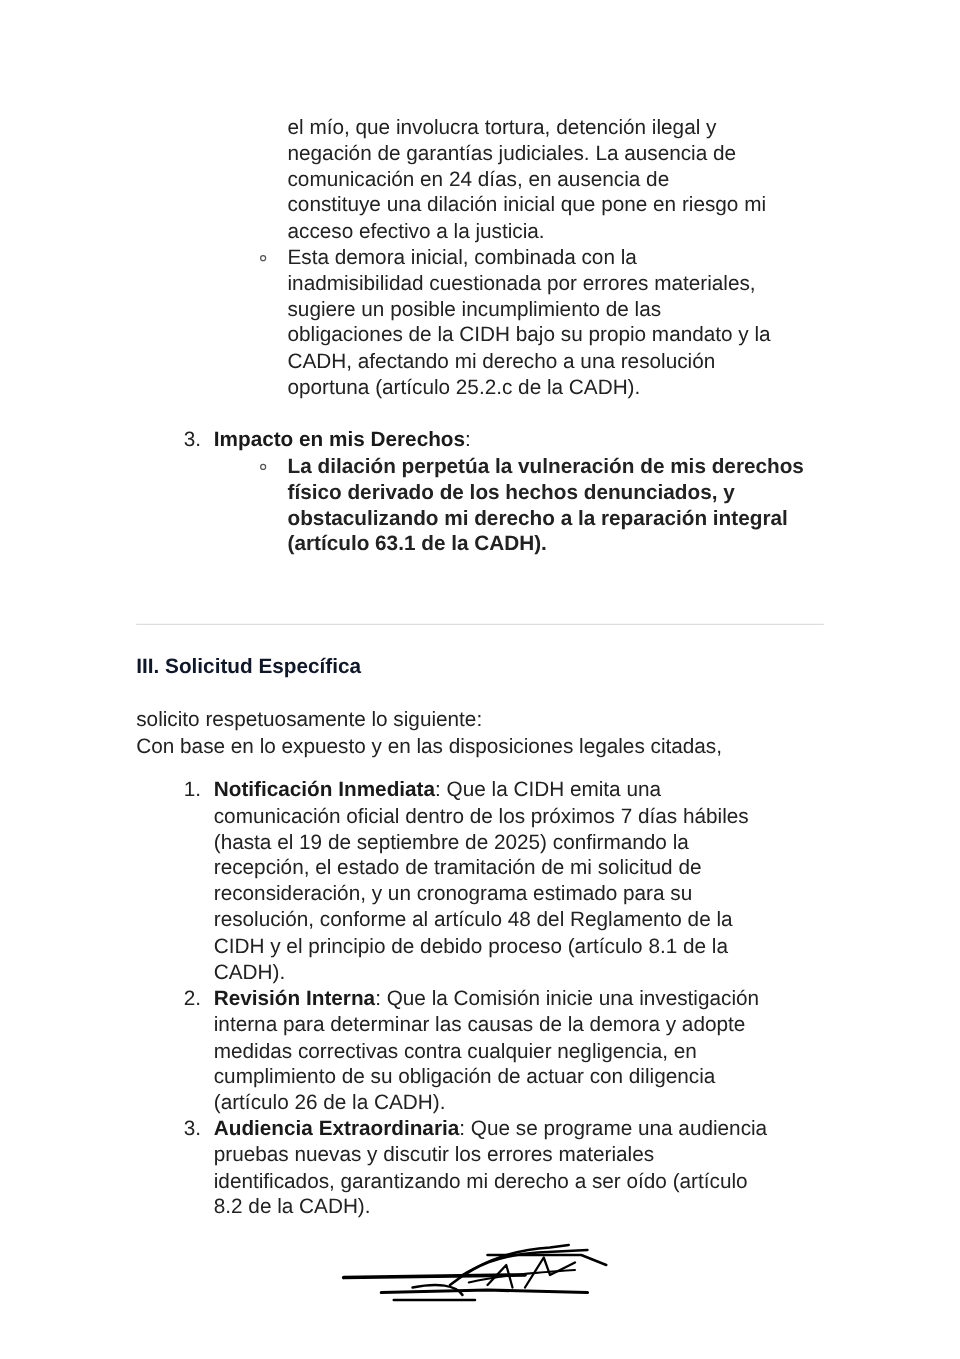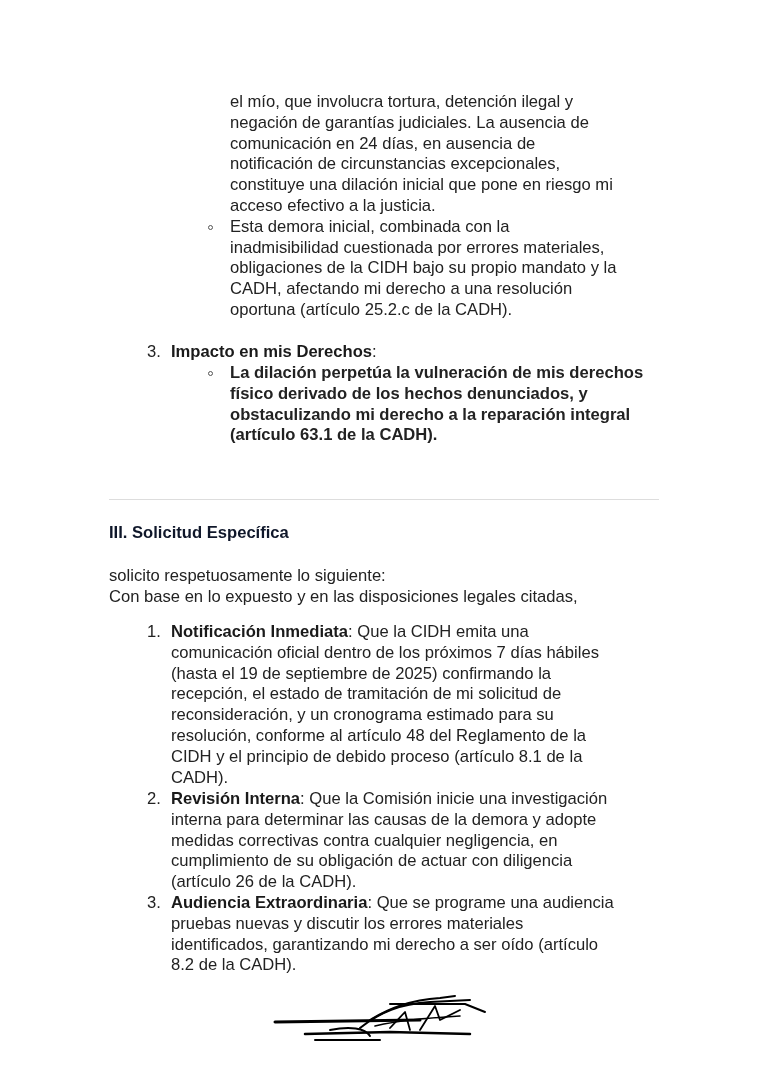--- a/index.html
+++ b/index.html
@@ -94,28 +94,28 @@
 </head>
 <body>
 
 <div class="page">
 
   <ul class="sub-list" style="top:92px;">
     <li class="sub-item">
       <div>el mío, que involucra tortura, detención ilegal y</div>
       <div>negación de garantías judiciales. La ausencia de</div>
       <div>comunicación en 24 días, en ausencia de</div>
-      <div>notificación de circunstancias excepcionales,</div>
       <div>constituye una dilación inicial que pone en riesgo mi</div>
       <div>acceso efectivo a la justicia.</div>
     </li>
     <li class="sub-item">
       <span class="sub-bullet"></span>
       <div>Esta demora inicial, combinada con la</div>
       <div>inadmisibilidad cuestionada por errores materiales,</div>
+      <div>sugiere un posible incumplimiento de las</div>
       <div>obligaciones de la CIDH bajo su propio mandato y la</div>
       <div>CADH, afectando mi derecho a una resolución</div>
       <div>oportuna (artículo 25.2.c de la CADH).</div>
     </li>
   </ul>
 
   <div class="num-item" style="top:342px;">
     <span class="num-label">3.</span>
     <div class="num-body">
       <span class="b">Impacto en mis Derechos</span><span>:</span>

